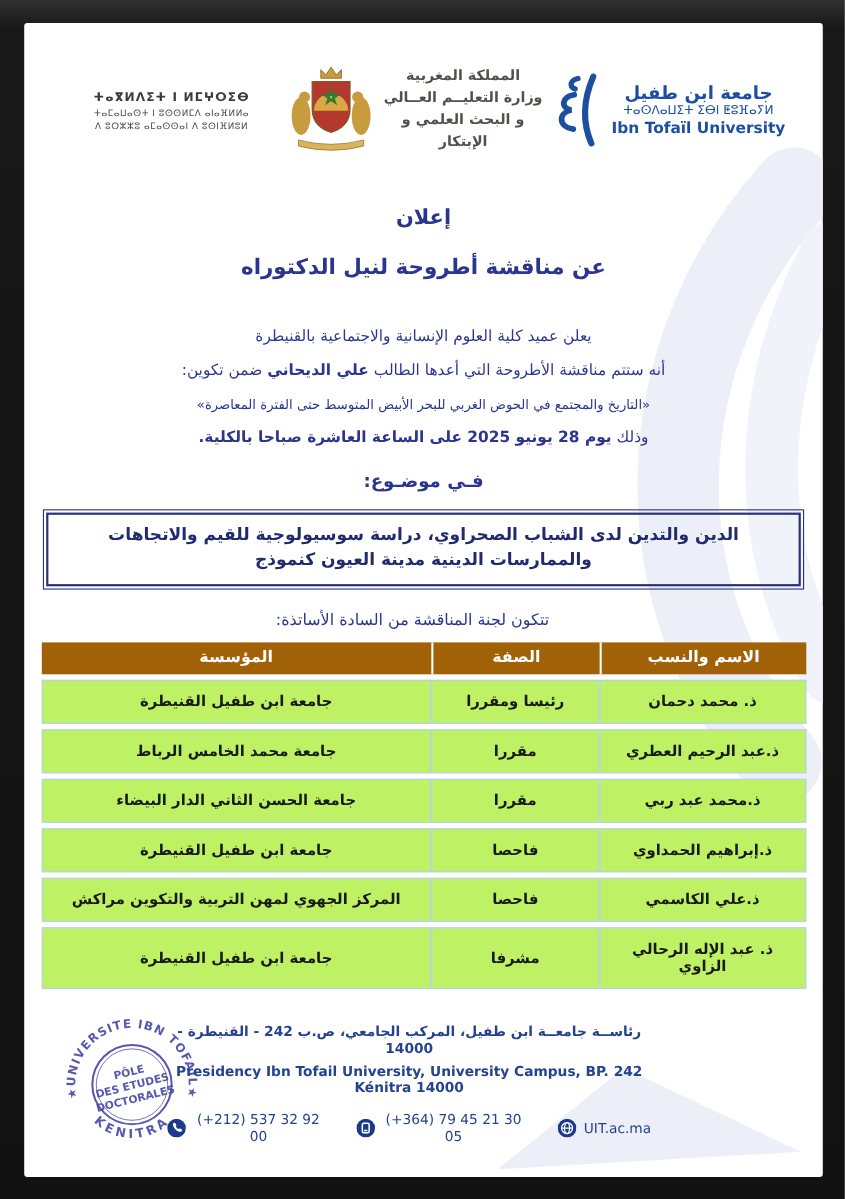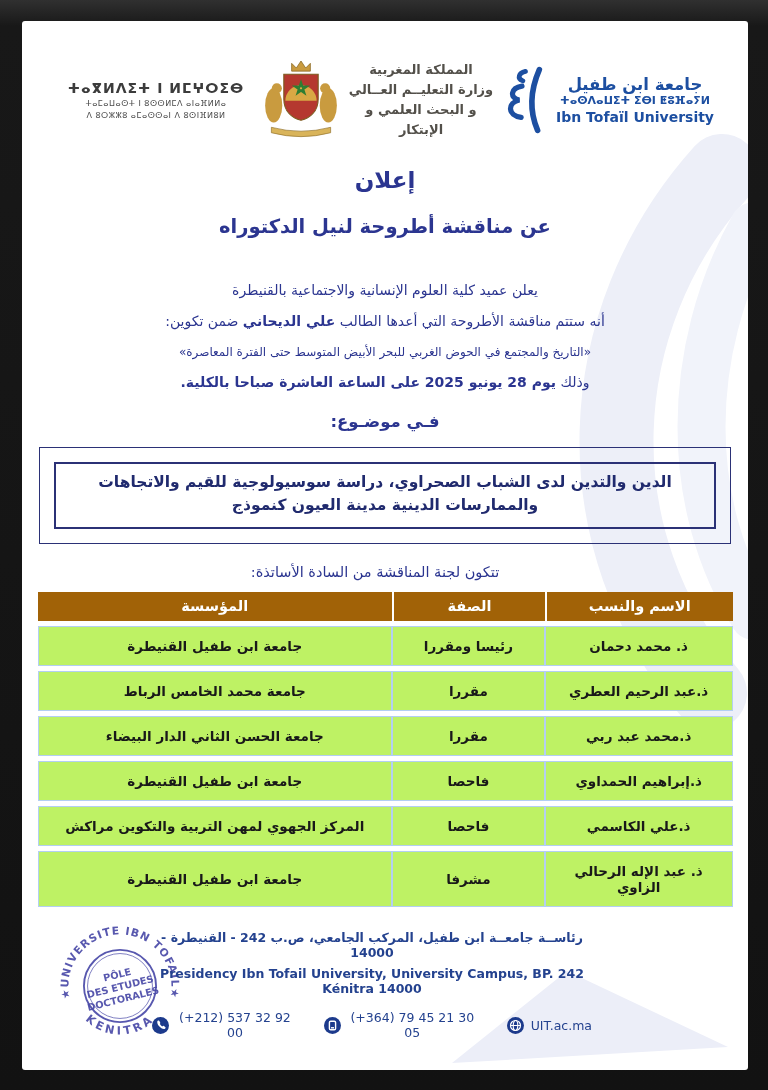--- a/index.html
+++ b/index.html
@@ -12,45 +12,45 @@
   .page {
     position:absolute; left:22px; top:21px; width:726px; height:1049px;
     background:#ffffff; border-radius:3px; overflow:hidden;
   }
   .watermark { position:absolute; inset:0; z-index:0; pointer-events:none; }
   .content { position:relative; z-index:1; height:100%; }
 
   
   .header { display:flex; align-items:center; padding:36px 34px 0 40px; }
   .tif-block { width:188px; text-align:center; color:#3c3c3c; }
-  .tif-line1 { font-size:14px; font-weight:bold; letter-spacing:1px; }
+  .tif-line1 { font-size:11px; font-weight:bold; letter-spacing:1px; }
   .tif-small { font-size:8px; letter-spacing:0.5px; margin-top:3px; color:#4a4a4a; }
   .coat { width:78px; height:86px; margin:0 6px 0 12px; flex:none; }
   .ministry-ar { width:150px; text-align:center; font-weight:bold; color:#53504a;
     font-size:13px; line-height:1.55; direction:rtl; }
   .head-spacer { flex:1; }
   .uni-logo { display:flex; align-items:center; gap:8px; }
   .uni-logo svg { width:52px; height:74px; flex:none; }
   .uni-text { text-align:center; color:#1d4fa1; direction:rtl; }
   .uni-ar { font-size:16.5px; font-weight:bold; }
-  .uni-tif { font-size:11px; font-weight:bold; margin-top:0; direction:ltr; }
+  .uni-tif { font-size:11px; font-weight:normal; margin-top:0; direction:ltr; }
   .uni-en { font-size:14px; font-weight:bold; margin-top:2px; direction:ltr; }
 
   
   .navy { color:#2b3590; }
-  .title { text-align:center; margin-top:24px; font-size:23px; font-weight:bold; }
+  .title { text-align:center; margin-top:44px; font-size:19px; font-weight:bold; }
   .subtitle { text-align:center; margin-top:22px; font-size:19.5px; font-weight:bold; }
   .para { direction:rtl; text-align:center; font-size:14px; margin-top:15px; }
   .p-first { margin-top:44px; }
   .b { font-weight:bold; }
   .program { font-size:12px; font-weight:normal; margin-top:16px; }
   .subject { font-size:16.5px; font-weight:bold; margin-top:22px; letter-spacing:0.5px; }
 
   
-  .thesis-box-outer { margin:16px 17px 0 17px; border:1px solid #2b3176; padding:14px; }
+  .thesis-box-outer { margin:16px 17px 0 17px; border:1px solid #2b3176; padding:2px; }
   .thesis-box-inner { border:2px solid #2b3176; padding:7px 26px 9px 26px; }
   .thesis-title { direction:rtl; text-align:center; font-size:15.5px; font-weight:bold;
     color:#202a6e; line-height:1.5; }
 
   .committee-intro { direction:rtl; text-align:center; font-size:14.5px;
     margin:20px 20px 0 0; }
 
   
   table.committee { direction:rtl; width:695px; margin:7px auto 0 auto;
     border-collapse:separate; border-spacing:0 5px; table-layout:fixed; }

